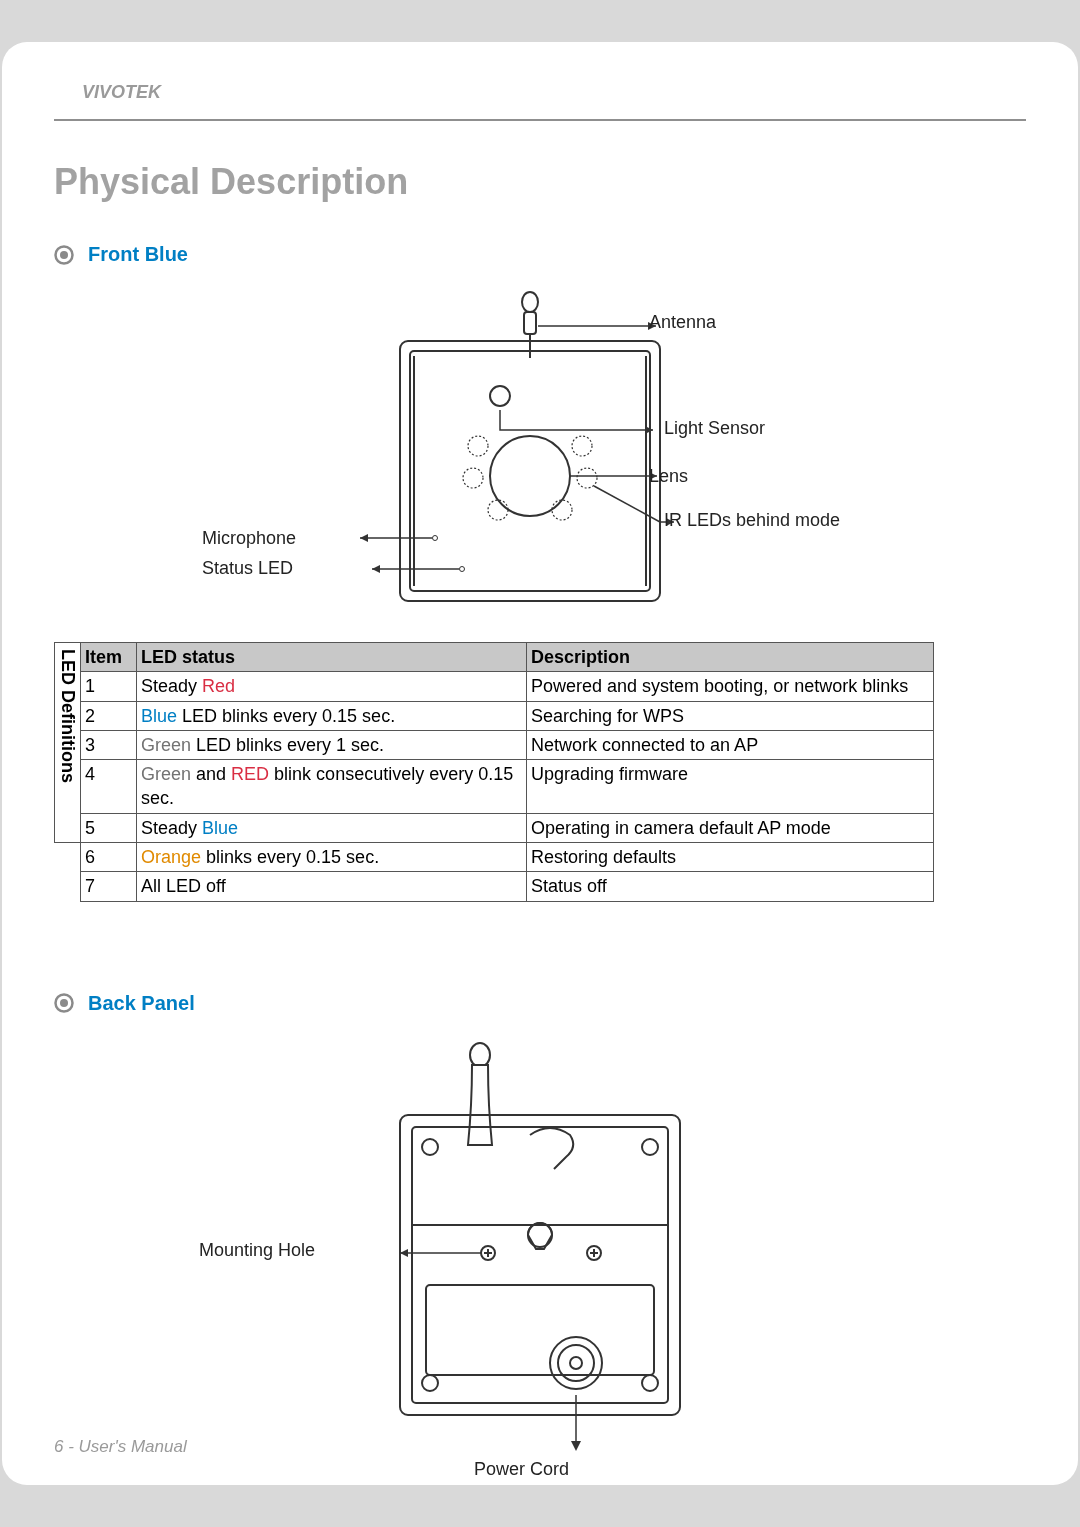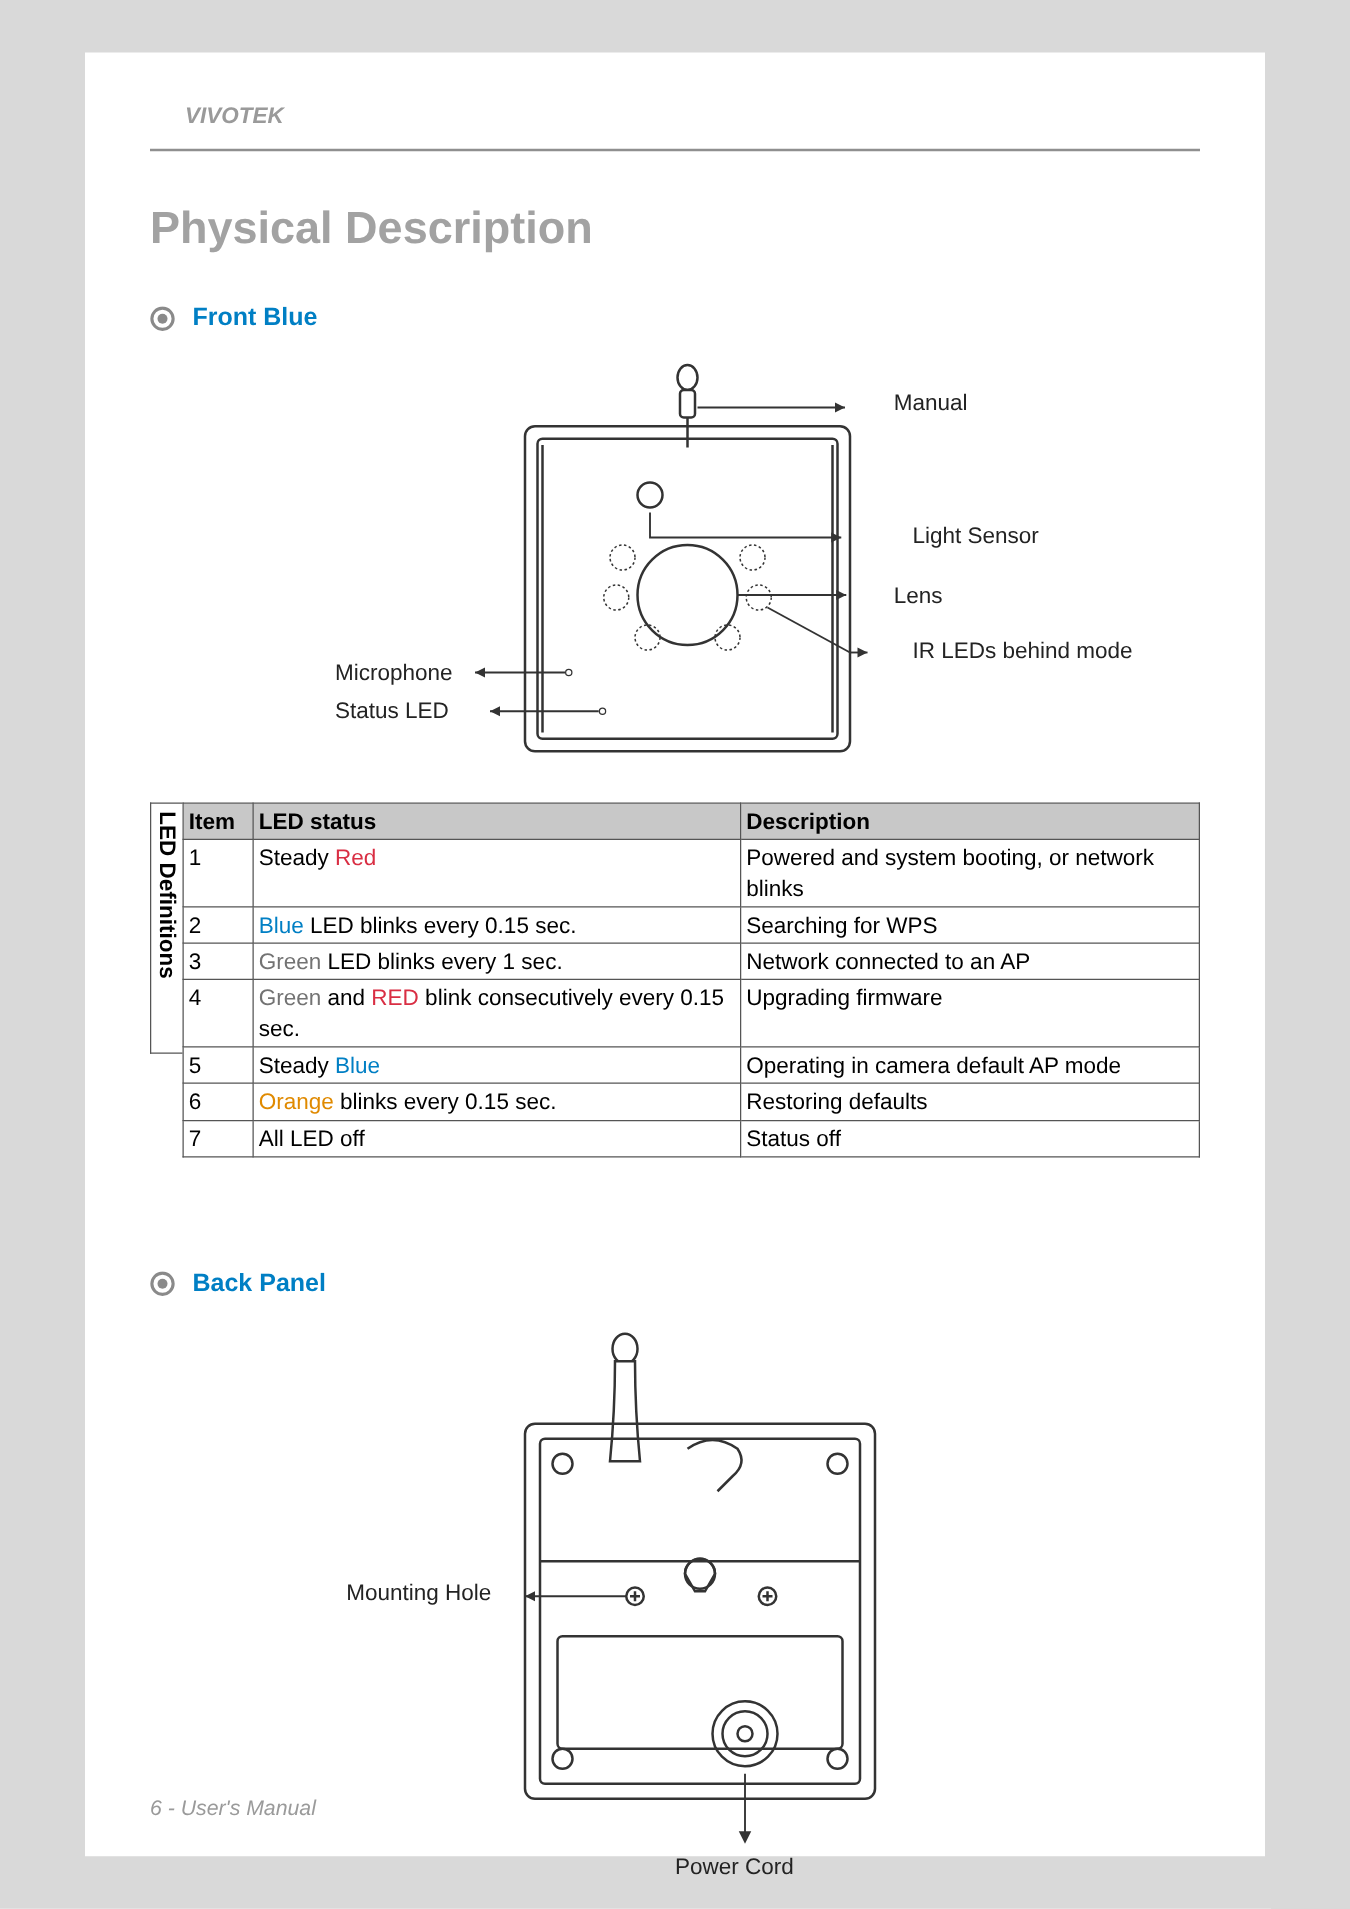--- a/index.html
+++ b/index.html
@@ -5,25 +5,26 @@
   * { box-sizing: border-box; margin: 0; padding: 0; }
   html, body { width: 1080px; height: 1527px; }
   body {
     background: #d9d9d9;
     font-family: Arial, Helvetica, sans-serif;
     display: flex;
     justify-content: center;
     padding-top: 42px;
   }
   .page {
-    width: 944px;
+    width: 1076px;
     height: 1443px;
     background: #ffffff;
     position: relative;
     padding: 40px 52px 30px 52px;
+    border-radius: 25px;
   }
   .header-brand {
     color: #9a9a9a;
     font-style: italic;
     font-weight: bold;
     font-size: 18px;
     padding-left: 28px;
   }
   .header-rule {
     background: #8f8f8f;
@@ -165,21 +166,21 @@
 
       <polygon points="553,144 545,140 545,148" fill="#333"></polygon>
 
       <line x1="470" y1="190" x2="557" y2="190" stroke="#333" stroke-width="1.5"></line>
       <polygon points="557,190 549,186 549,194" fill="#333"></polygon>
 
       <line x1="494" y1="200" x2="560" y2="236" stroke="#333" stroke-width="1.5"></line>
       <line x1="560" y1="236" x2="574" y2="236" stroke="#333" stroke-width="1.5"></line>
       <polygon points="574,236 566,232 566,240" fill="#333"></polygon>
     </svg>
-    <span class="callout" style="left:595px; top:26px;">Manual</span>
+    <span class="callout" style="left:595px; top:26px;">Antenna</span>
     <span class="callout" style="left:610px; top:132px;">Light Sensor</span>
     <span class="callout" style="left:595px; top:180px;">Lens</span>
     <span class="callout" style="left:610px; top:224px; width:180px;">IR LEDs behind mode</span>
     <span class="callout" style="left:148px; top:242px;">Microphone</span>
     <span class="callout" style="left:148px; top:272px;">Status LED</span>
   </div>
 
   <div class="table-wrap">
     <div class="side-label">LED Definitions</div>
     <table>
@@ -276,19 +277,19 @@
         <circle cx="476" cy="328" r="18"></circle>
         <circle cx="476" cy="328" r="6"></circle>
       </g>
 
       <line x1="381" y1="218" x2="300" y2="218" stroke="#333" stroke-width="1.5"></line>
       <polygon points="300,218 308,214 308,222" fill="#333"></polygon>
 
       <line x1="476" y1="360" x2="476" y2="410" stroke="#333" stroke-width="1.5"></line>
       <polygon points="476,416 471,406 481,406" fill="#333"></polygon>
     </svg>
-    <span class="callout" style="left:145px; top:205px;margin-left:12px;">Mounting Hole</span>
+    <span class="callout" style="left:145px; top:205px;">Mounting Hole</span>
     <span class="callout" style="left:420px; top:424px;">Power Cord</span>
   </div>
 
   <div class="footer">6 - User's Manual</div>
 
 </div>
 
 </body></html>

